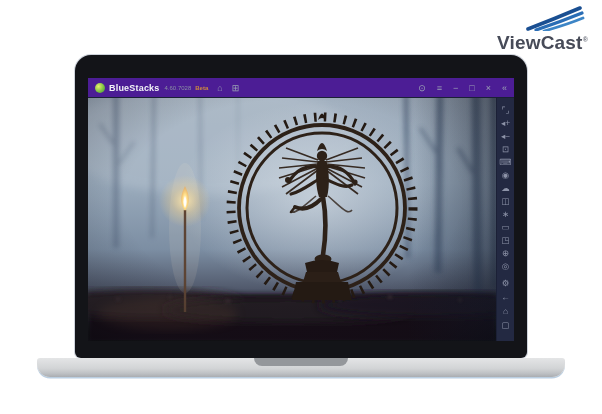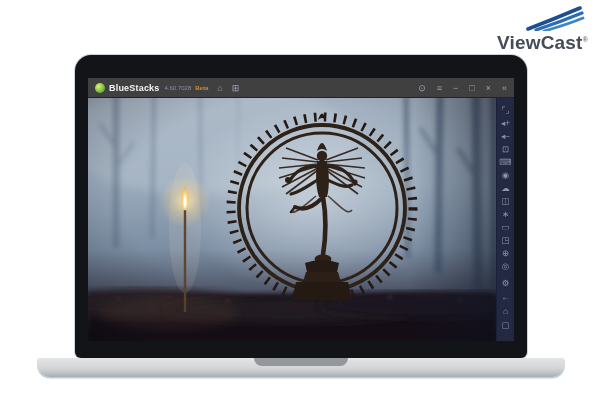--- a/index.html
+++ b/index.html
@@ -18,21 +18,21 @@
     position:absolute;left:75px;top:55px;width:452px;height:303px;
     background:#131418;border-radius:16px 16px 6px 6px;
     box-shadow:0 0 0 1px rgba(60,80,110,.25);
   }
   .bswindow{
     position:absolute;left:13px;top:23px;width:426px;height:263px;
     display:flex;flex-direction:column;background:#232942;overflow:hidden;
   }
   
   .titlebar{
-    height:19px;min-height:19px;background:#404040;display:flex;align-items:center;
+    height:19px;min-height:19px;background:#4c1d95;display:flex;align-items:center;
     padding:0 7px;gap:4px;border-bottom:1px solid #1b2036;
   }
   .bs-logo{
     width:10px;height:10px;border-radius:50%;
     background:radial-gradient(circle at 35% 35%,#e9f06b,#7cc043 55%,#3c8f3c);
     flex:0 0 auto;
   }
   .bs-name{font-size:9px;font-weight:bold;color:#f2f3f7;letter-spacing:.2px;}
   .bs-version{font-size:6px;color:#8a8fa3;margin-left:1px;}
   .bs-beta{font-size:6px;font-weight:bold;color:#cf8a3e;}

